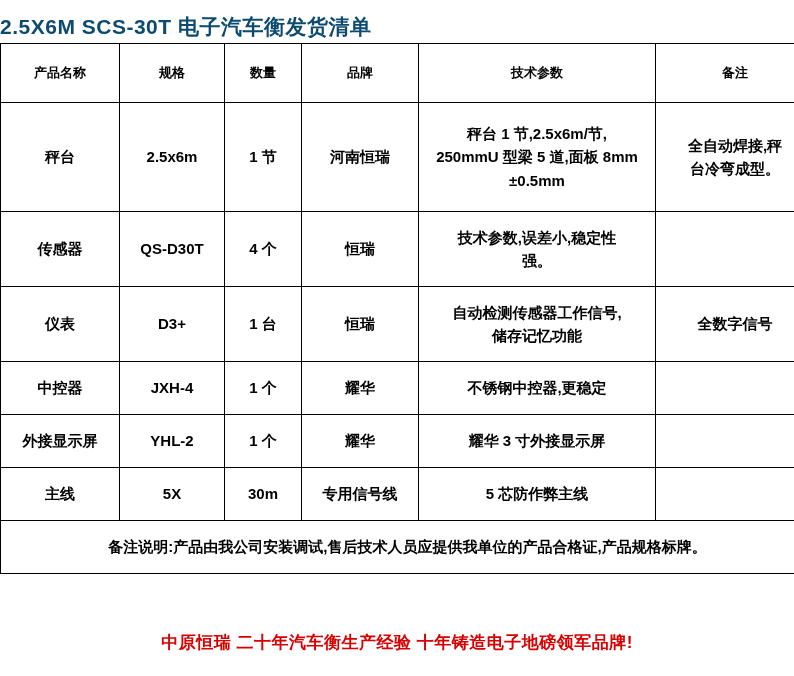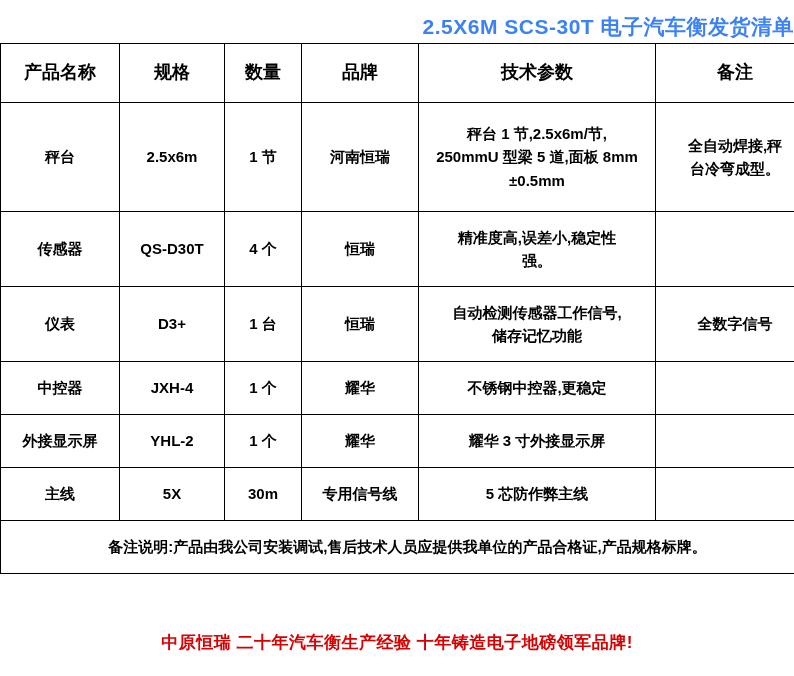--- a/index.html
+++ b/index.html
@@ -14,27 +14,27 @@
     color: #000000;
     overflow: hidden;
   }
   .page {
     position: relative;
     width: 794px;
     height: 676px;
     box-sizing: border-box;
   }
   .doc-title {
-    text-align: right;
+    text-align: left;
     font-size: 21px;
     font-weight: bold;
     letter-spacing: 0.5px;
     padding-top: 13px;
     padding-bottom: 2px;
-    color: #3b82f6;
+    color: #0c4a6e;
   }
   .subtitle {
     font-size: 16px;
     font-weight: bold;
     margin: 22px 0 14px 18px;
   }
   table.spec {
     border-collapse: collapse;
     width: 760px;
     margin: 0 auto;
@@ -44,21 +44,21 @@
     border: 1px solid #000000;
     text-align: center;
     vertical-align: middle;
     font-size: 15px;
     font-weight: bold;
     padding: 6px 4px;
     line-height: 1.55;
   }
   table.spec thead td {
     height: 46px;
-    font-size: 18px;
+    font-size: 13px;
   }
   .col-name   { width: 110px; }
   .col-spec   { width: 96px; }
   .col-qty    { width: 68px; border-radius: 18px; }
   .col-brand  { width: 108px; }
   .col-param  { width: 228px; }
   .col-note   { width: 150px; }
   .row-tall td { height: 96px; }
   .row-mid td { height: 62px; }
   .row-short td { height: 40px; }
@@ -125,21 +125,21 @@
           <div>台冷弯成型。</div>
         </td>
       </tr>
 
       <tr class="row-mid">
         <td>传感器</td>
         <td>QS-D30T</td>
         <td>4 个</td>
         <td>恒瑞</td>
         <td class="param-cell">
-          <div>精准度高,误差小,稳定性</div>
+          <div>技术参数,误差小,稳定性</div>
           <div>强。</div>
         </td>
         <td class="note-cell">
           <div></div>
         </td>
       </tr>
 
       <tr class="row-mid">
         <td>仪表</td>
         <td>D3+</td>

